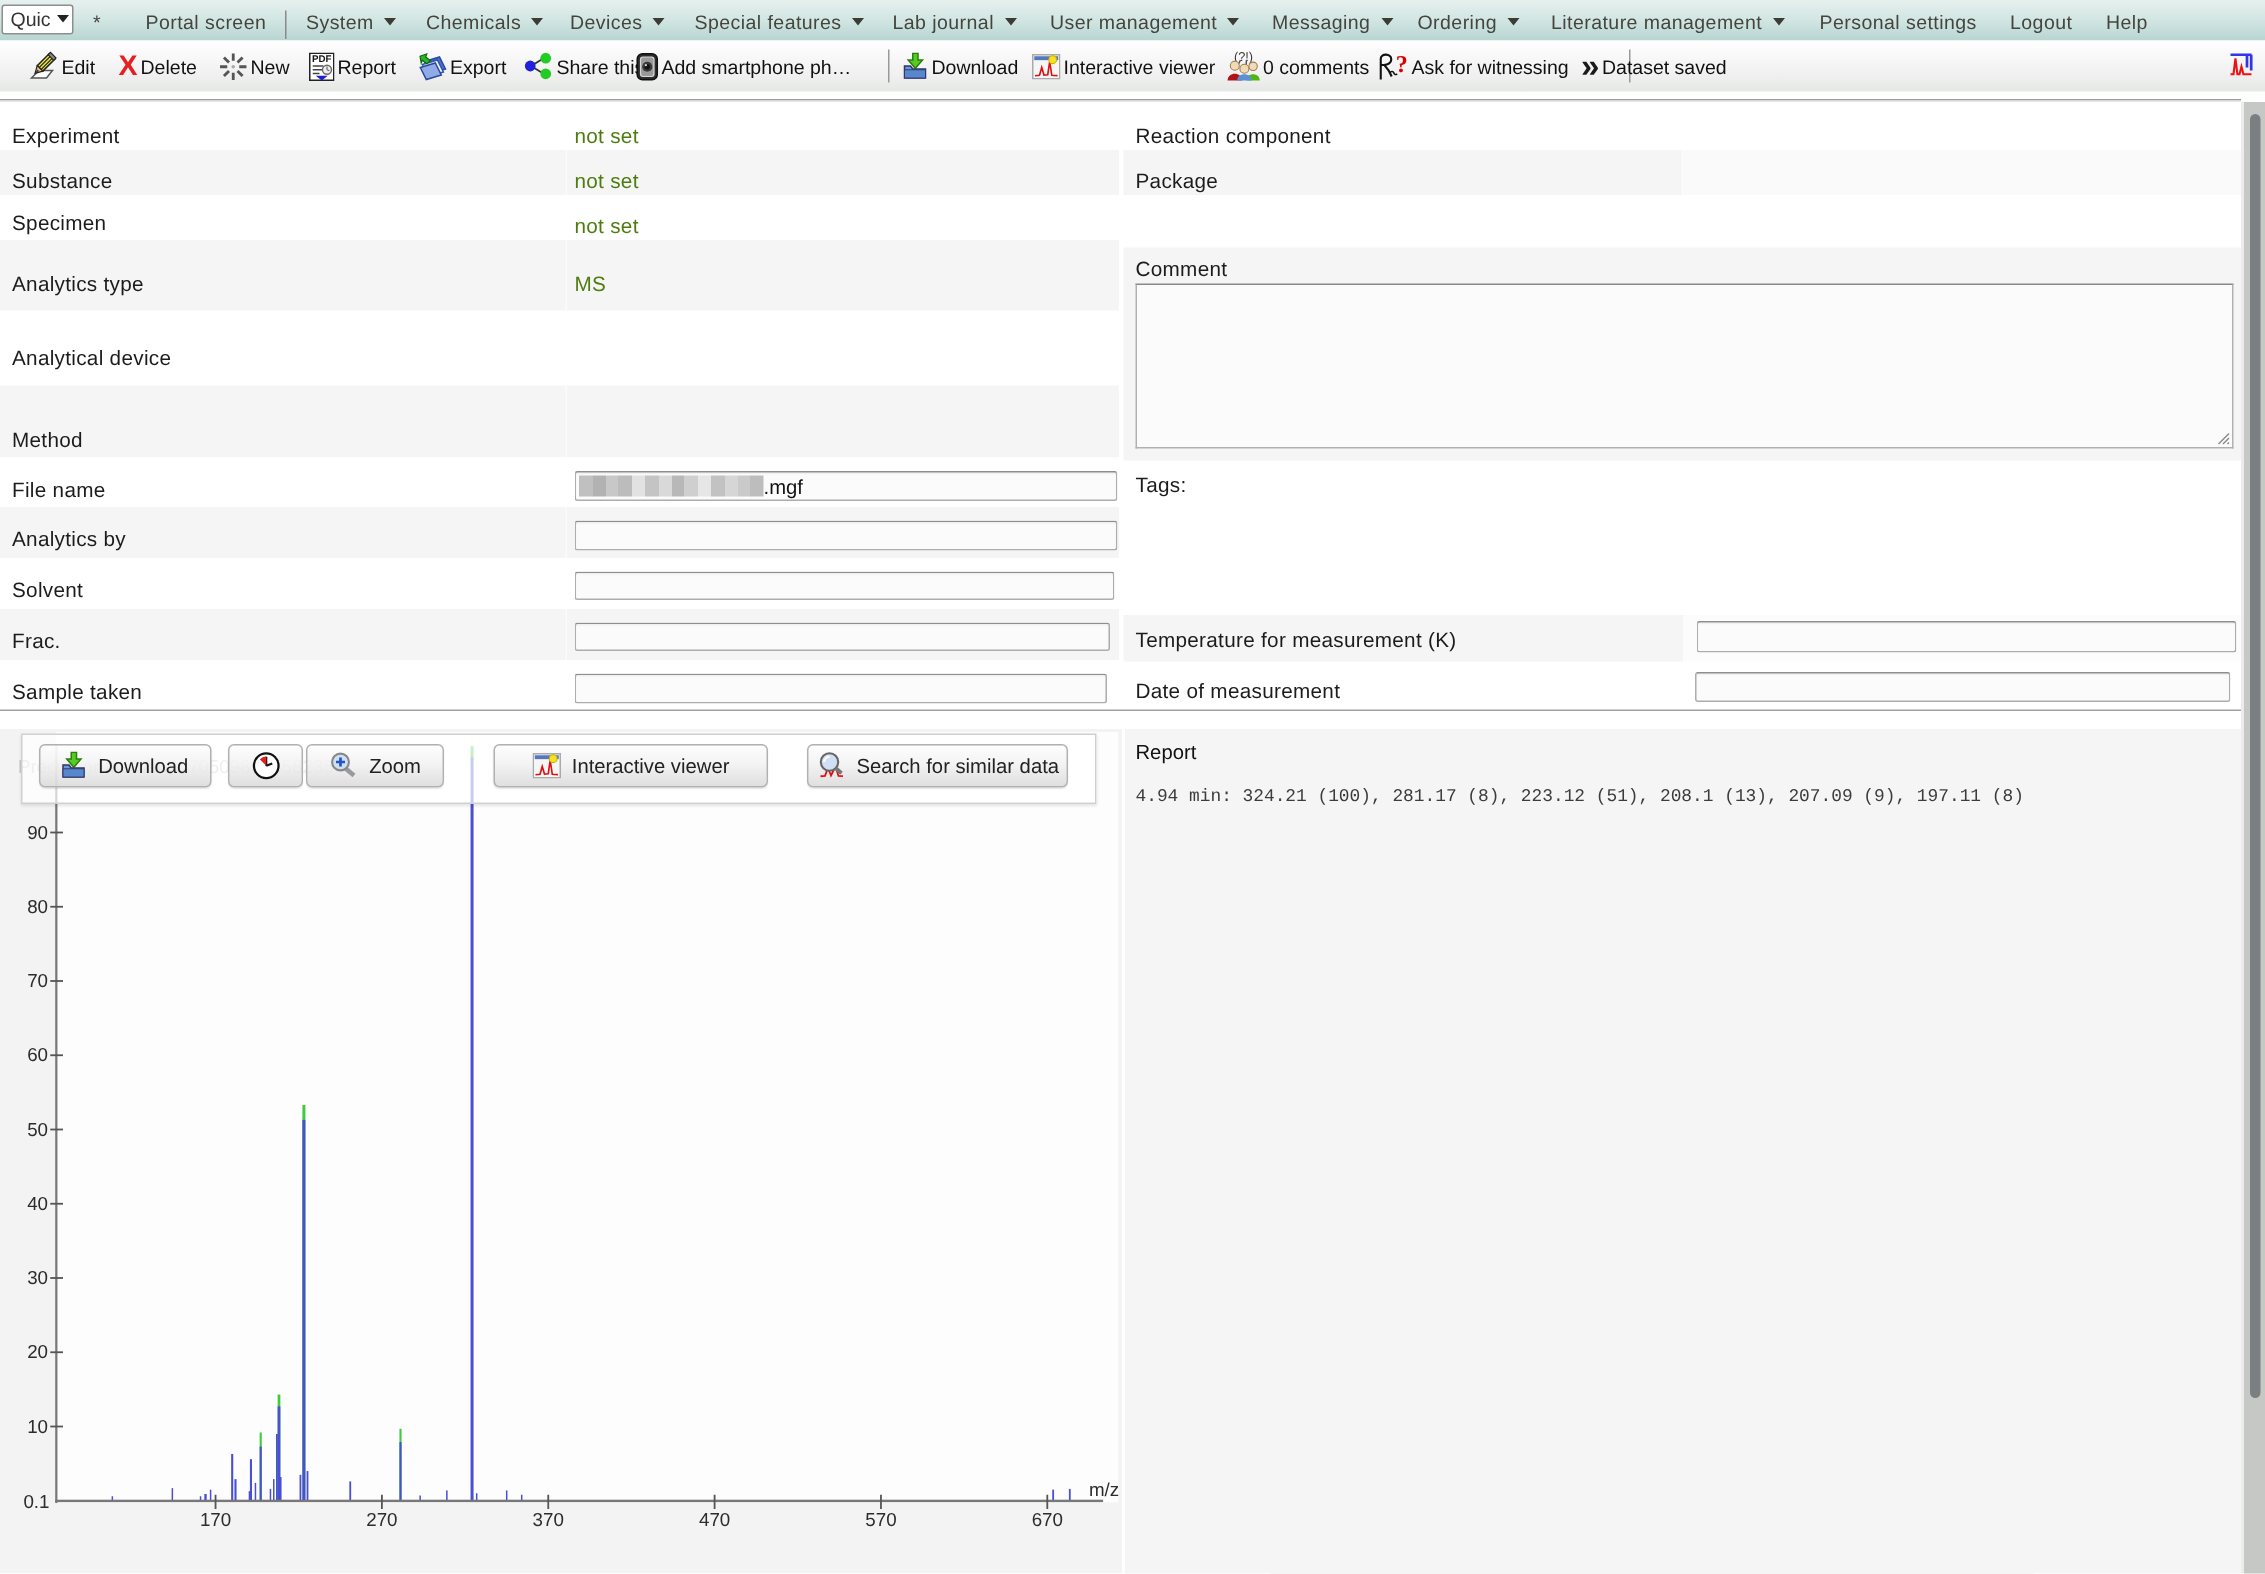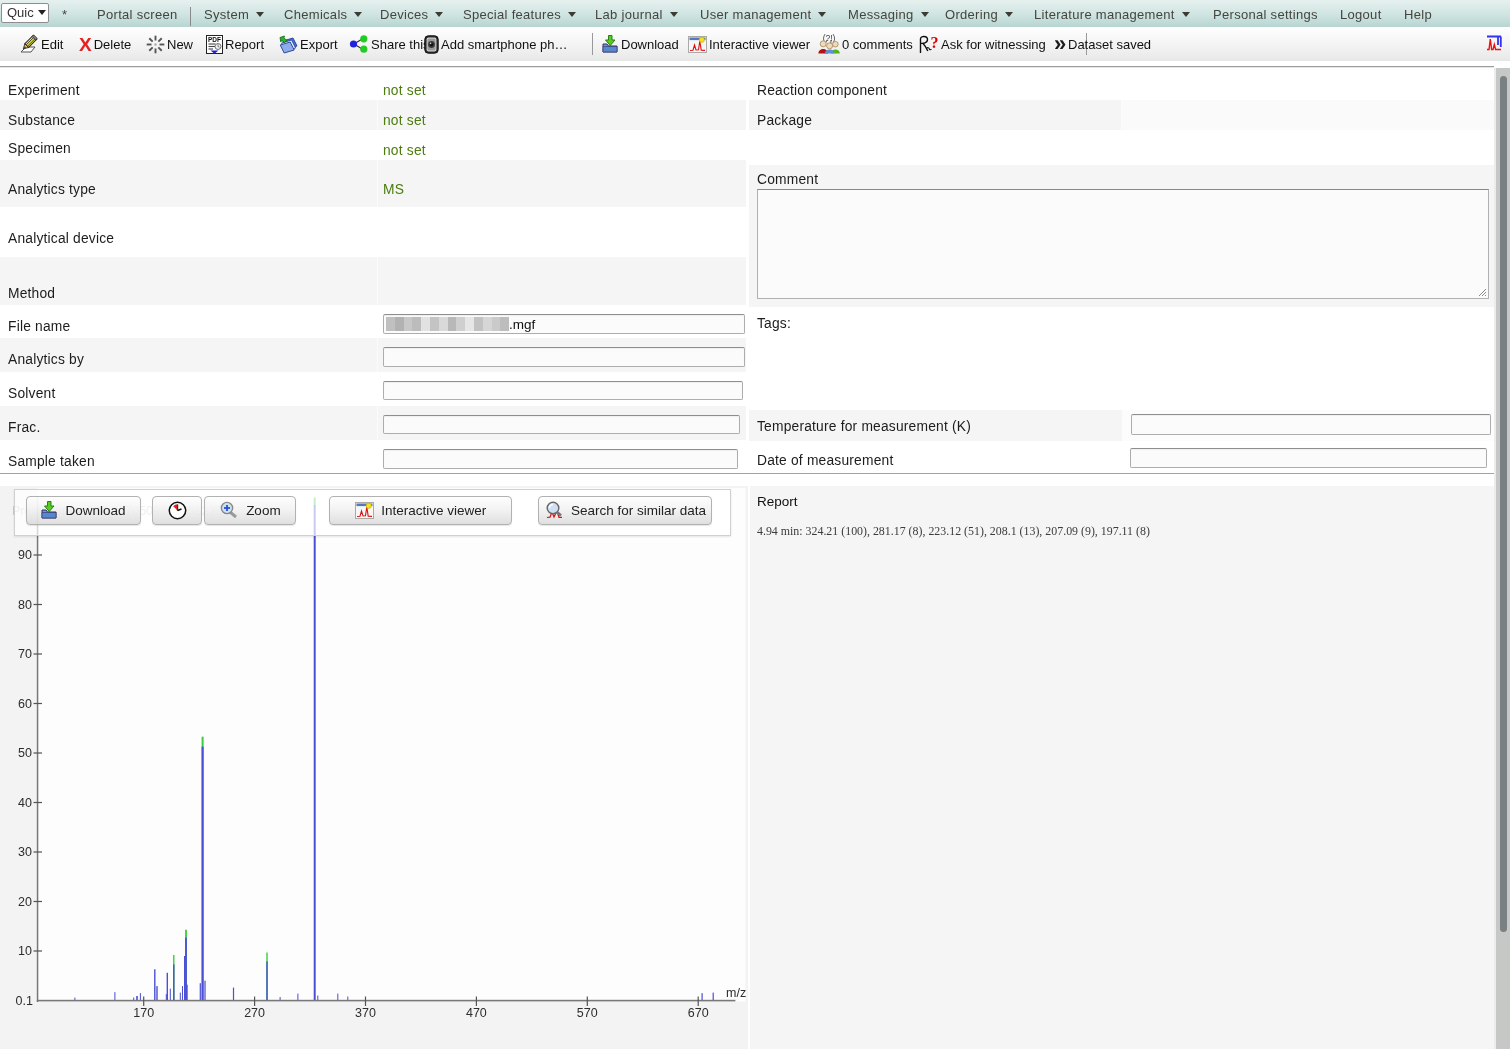--- a/index.html
+++ b/index.html
@@ -348,16 +348,16 @@
         <circle cx="9" cy="7" r="5.8" fill="#cfe0f5" stroke="#666" stroke-width="1.4"></circle>
         <line x1="13" y1="11" x2="17" y2="14.5" stroke="#777" stroke-width="2.6"></line>
         <path d="M5.5,7 A3.5,3.5 0 0 1 9,3.5" fill="none" stroke="#fff" stroke-width="1.4"></path>
       </svg>
       <span>Search for similar data</span>
     </div>
 </div>
 <div class="abs" style="left:750px;top:474px;width:744px;height:575px;background:#fff">
 <div class="abs" style="left:0;top:12px;width:744px;height:563px;background:#f5f5f6"></div>
 <div class="abs" style="left:7px;top:20px;font-size:13.5px;color:#111">Report</div>
-<div class="abs" style="left:7px;top:50px;font-size:11.9px;color:#3c3c3c;font-family:Liberation Serif, serif;white-space:nowrap">4.94 min: 324.21 (100), 281.17 (8), 223.12 (51), 208.1 (13), 207.09 (9), 197.11 (8)</div>
+<div class="abs" style="left:7px;top:50px;font-size:11.9px;color:#3c3c3c;font-family:Liberation Mono, monospace;white-space:nowrap">4.94 min: 324.21 (100), 281.17 (8), 223.12 (51), 208.1 (13), 207.09 (9), 197.11 (8)</div>
 </div>
 <div class="abs" style="left:1494px;top:68px;width:2px;height:981px;background:#ececec"></div>
 <div class="abs" style="left:1496px;top:68px;width:14px;height:981px;background:#c6c8c6"></div>
 <div class="abs" style="left:1499.5px;top:76px;width:7px;height:856px;background:#7a7f81;border-radius:4px"></div>
 </body></html>

